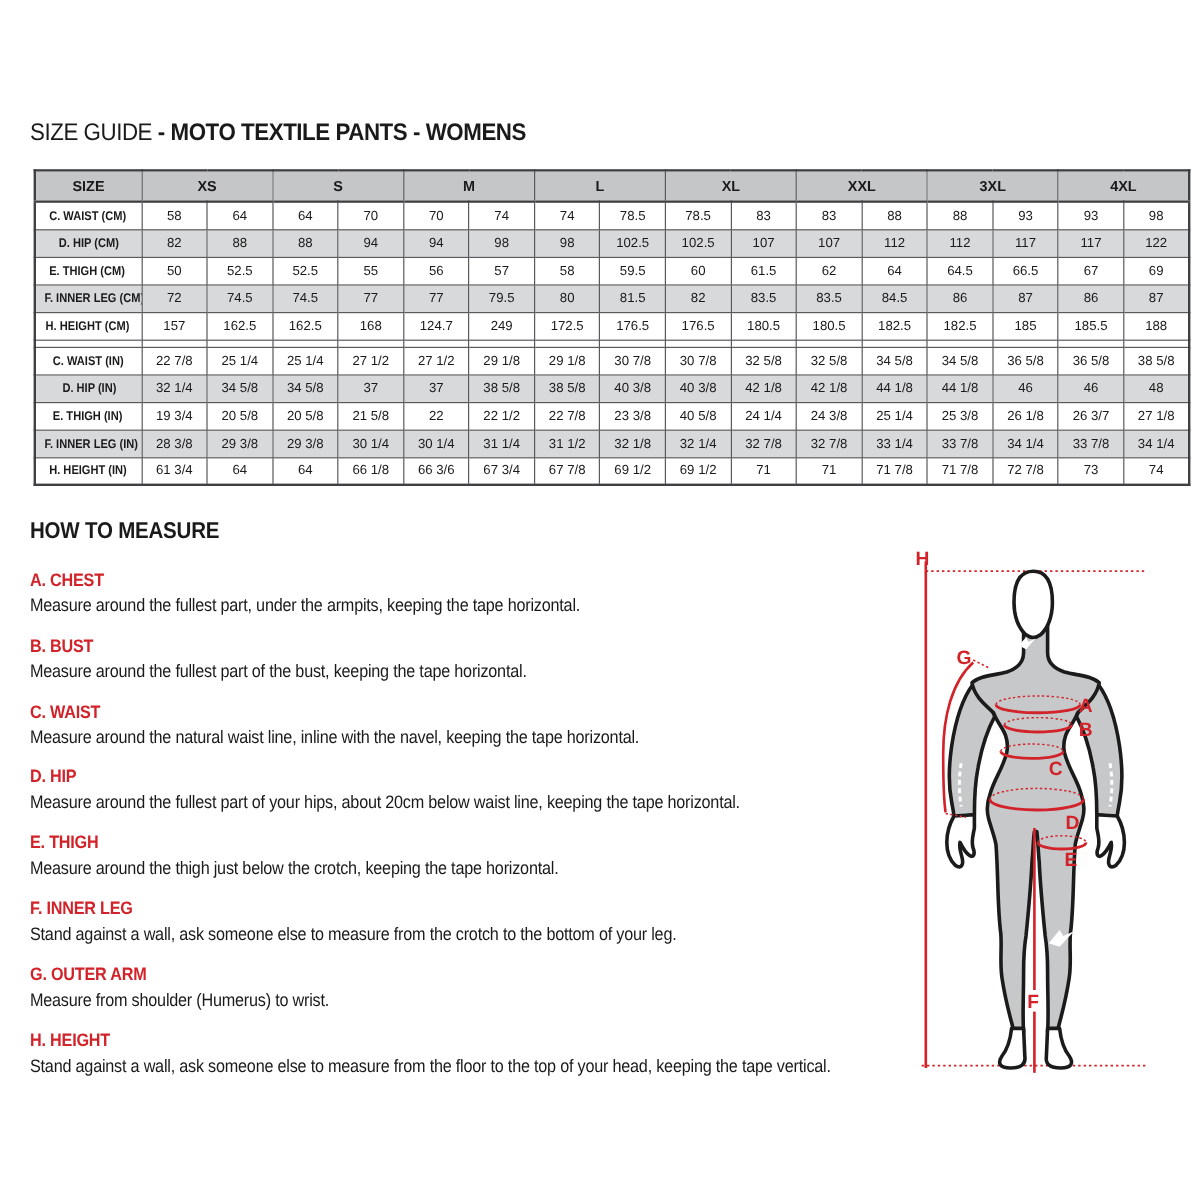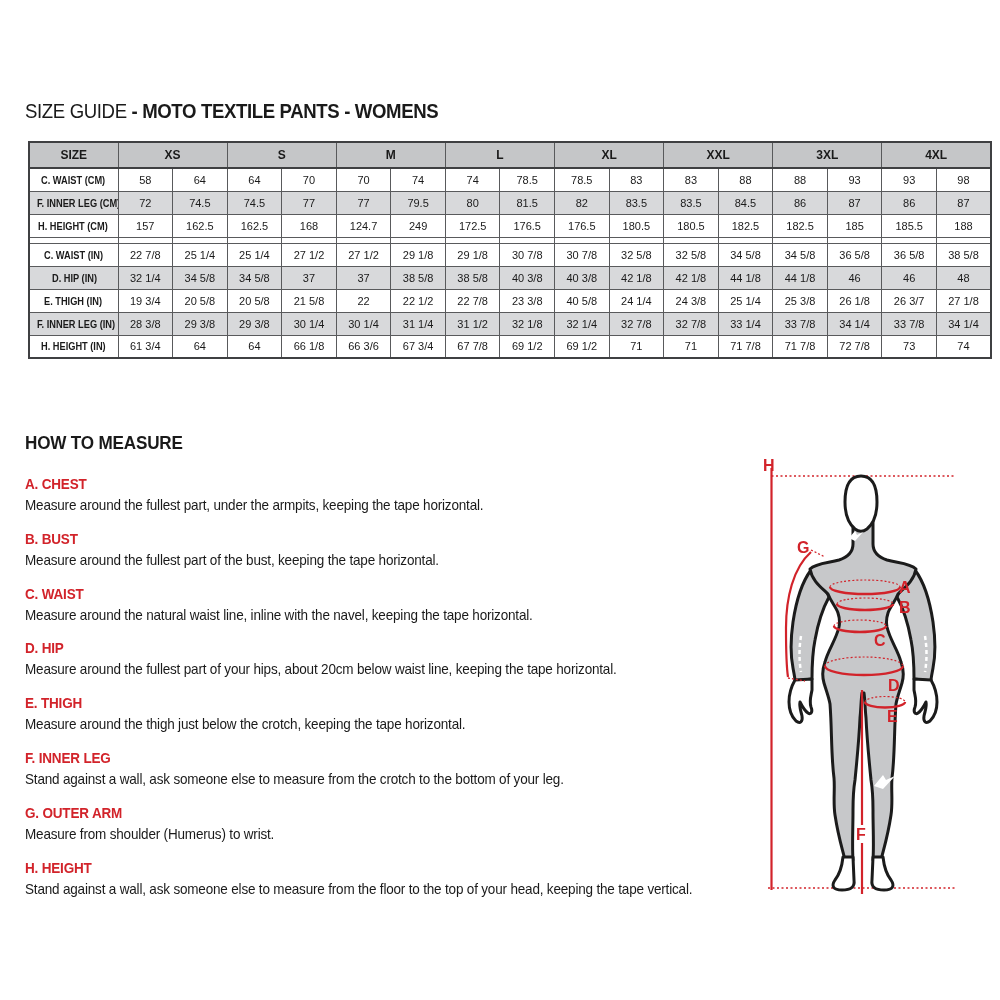--- a/index.html
+++ b/index.html
@@ -100,20 +100,58 @@
           <td>78.5</td>
           <td>83</td>
           <td>83</td>
           <td>88</td>
           <td>88</td>
           <td>93</td>
           <td>93</td>
           <td>98</td>
         </tr>
         <tr class="shade">
+          <td class="label"><span class="cond">D. HIP (CM)</span></td>
+          <td>82</td>
+          <td>88</td>
+          <td>88</td>
+          <td>94</td>
+          <td>94</td>
+          <td>98</td>
+          <td>98</td>
+          <td>102.5</td>
+          <td>102.5</td>
+          <td>107</td>
+          <td>107</td>
+          <td>112</td>
+          <td>112</td>
+          <td>117</td>
+          <td>117</td>
+          <td>122</td>
+        </tr>
+        <tr class="">
+          <td class="label"><span class="cond">E. THIGH (CM)</span></td>
+          <td>50</td>
+          <td>52.5</td>
+          <td>52.5</td>
+          <td>55</td>
+          <td>56</td>
+          <td>57</td>
+          <td>58</td>
+          <td>59.5</td>
+          <td>60</td>
+          <td>61.5</td>
+          <td>62</td>
+          <td>64</td>
+          <td>64.5</td>
+          <td>66.5</td>
+          <td>67</td>
+          <td>69</td>
+        </tr>
+        <tr class="shade">
           <td class="label"><span class="cond">F. INNER LEG (CM)</span></td>
           <td>72</td>
           <td>74.5</td>
           <td>74.5</td>
           <td>77</td>
           <td>77</td>
           <td>79.5</td>
           <td>80</td>
           <td>81.5</td>
           <td>82</td>

